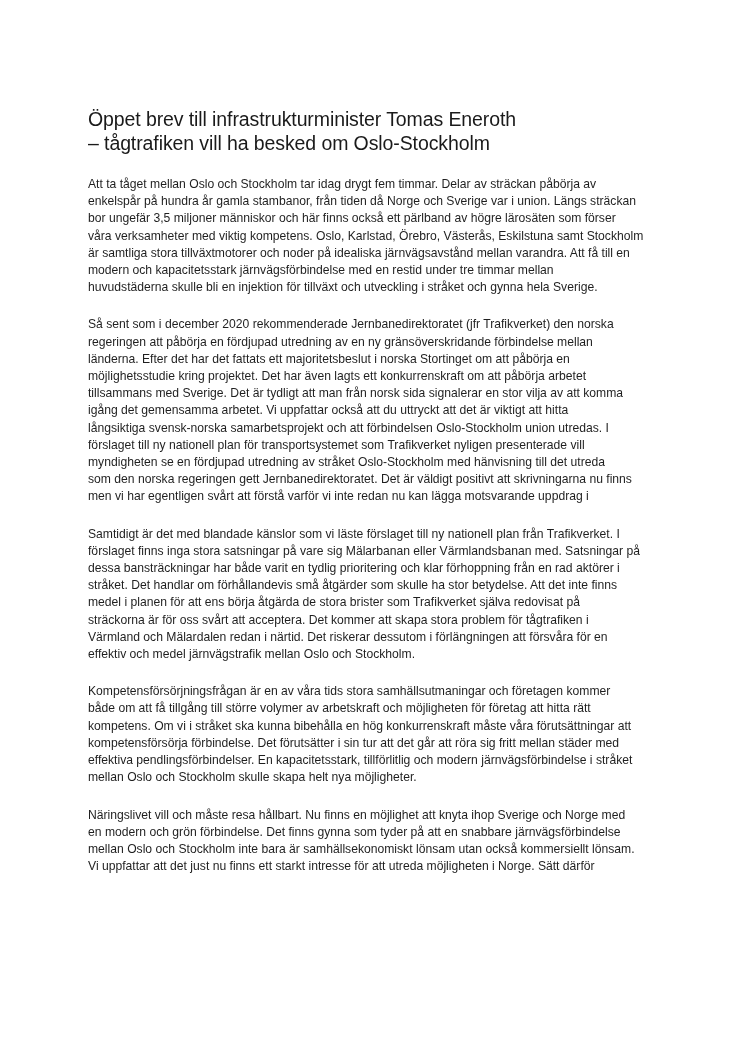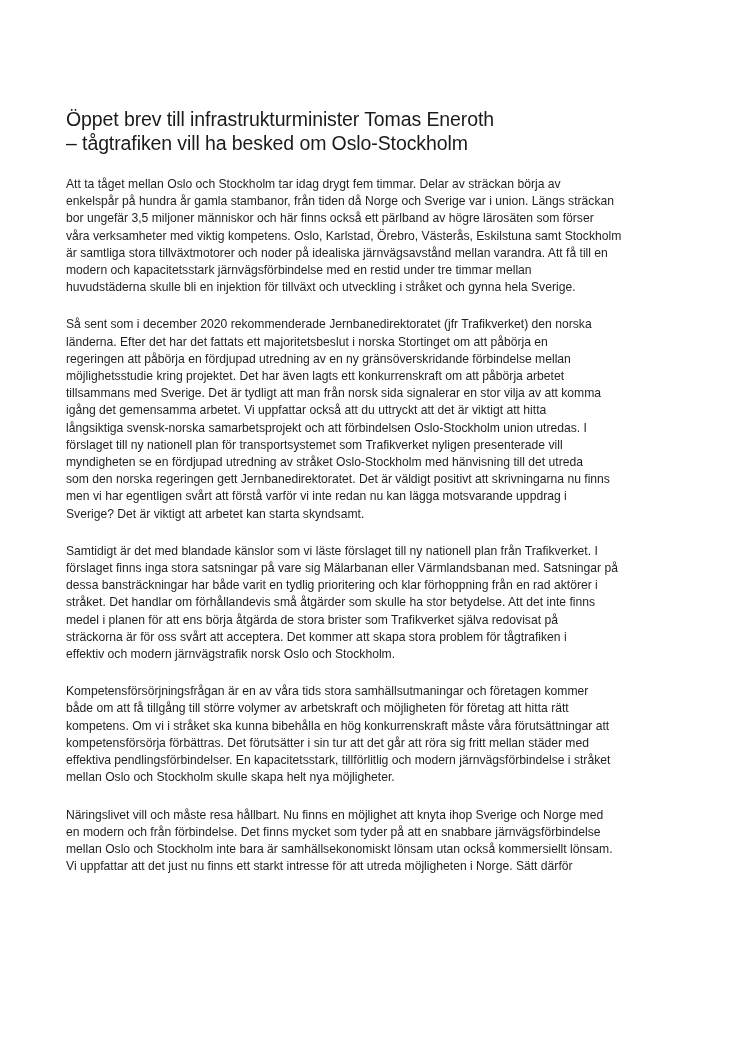--- a/index.html
+++ b/index.html
@@ -6,21 +6,21 @@
     body {
       width: 746px;
       height: 1056px;
       position: relative;
       overflow: hidden;
       color: #1a1a1a;
       font-family: "Liberation Sans", "DejaVu Sans", sans-serif;
     }
     .page {
       position: absolute;
-      left: 66px;
+      left: 88px;
       top: 107px;
       width: 590px;
     }
     .title {
       margin: 0;
       font-size: 19.5px;
       font-weight: normal;
       line-height: 24px;
       color: #1a1a1a;
       letter-spacing: -0.1px;
@@ -41,59 +41,59 @@
 <body>
 
 <div class="page">
   <h1 class="title">
     <span class="title-line">Öppet brev till infrastrukturminister Tomas Eneroth</span>
     <span class="title-line">– tågtrafiken vill ha besked om Oslo-Stockholm</span>
   </h1>
 
   <div class="body">
     <p class="para">
-        <span class="line">Att ta tåget mellan Oslo och Stockholm tar idag drygt fem timmar. Delar av sträckan börja av</span>
+        <span class="line">Att ta tåget mellan Oslo och Stockholm tar idag drygt fem timmar. Delar av sträckan påbörja av</span>
         <span class="line">enkelspår på hundra år gamla stambanor, från tiden då Norge och Sverige var i union. Längs sträckan</span>
         <span class="line">bor ungefär 3,5 miljoner människor och här finns också ett pärlband av högre lärosäten som förser</span>
         <span class="line">våra verksamheter med viktig kompetens. Oslo, Karlstad, Örebro, Västerås, Eskilstuna samt Stockholm</span>
         <span class="line">är samtliga stora tillväxtmotorer och noder på idealiska järnvägsavstånd mellan varandra. Att få till en</span>
         <span class="line">modern och kapacitetsstark järnvägsförbindelse med en restid under tre timmar mellan</span>
         <span class="line">huvudstäderna skulle bli en injektion för tillväxt och utveckling i stråket och gynna hela Sverige.</span>
       </p>
     <p class="para">
         <span class="line">Så sent som i december 2020 rekommenderade Jernbanedirektoratet (jfr Trafikverket) den norska</span>
+        <span class="line">regeringen att påbörja en fördjupad utredning av en ny gränsöverskridande förbindelse mellan</span>
         <span class="line">länderna. Efter det har det fattats ett majoritetsbeslut i norska Stortinget om att påbörja en</span>
-        <span class="line">regeringen att påbörja en fördjupad utredning av en ny gränsöverskridande förbindelse mellan</span>
         <span class="line">möjlighetsstudie kring projektet. Det har även lagts ett konkurrenskraft om att påbörja arbetet</span>
         <span class="line">tillsammans med Sverige. Det är tydligt att man från norsk sida signalerar en stor vilja av att komma</span>
         <span class="line">igång det gemensamma arbetet. Vi uppfattar också att du uttryckt att det är viktigt att hitta</span>
         <span class="line">långsiktiga svensk-norska samarbetsprojekt och att förbindelsen Oslo-Stockholm union utredas. I</span>
         <span class="line">förslaget till ny nationell plan för transportsystemet som Trafikverket nyligen presenterade vill</span>
         <span class="line">myndigheten se en fördjupad utredning av stråket Oslo-Stockholm med hänvisning till det utreda</span>
         <span class="line">som den norska regeringen gett Jernbanedirektoratet. Det är väldigt positivt att skrivningarna nu finns</span>
         <span class="line">men vi har egentligen svårt att förstå varför vi inte redan nu kan lägga motsvarande uppdrag i</span>
-        <span class="line">Sverige? Det är viktigt att arbetet kan starta skyndsamt.</span>
       </p>
     <p class="para">
         <span class="line">Samtidigt är det med blandade känslor som vi läste förslaget till ny nationell plan från Trafikverket. I</span>
         <span class="line">förslaget finns inga stora satsningar på vare sig Mälarbanan eller Värmlandsbanan med. Satsningar på</span>
         <span class="line">dessa bansträckningar har både varit en tydlig prioritering och klar förhoppning från en rad aktörer i</span>
         <span class="line">stråket. Det handlar om förhållandevis små åtgärder som skulle ha stor betydelse. Att det inte finns</span>
         <span class="line">medel i planen för att ens börja åtgärda de stora brister som Trafikverket själva redovisat på</span>
         <span class="line">sträckorna är för oss svårt att acceptera. Det kommer att skapa stora problem för tågtrafiken i</span>
-        <span class="line">effektiv och modern järnvägstrafik norsk Oslo och Stockholm.</span>
+        <span class="line">Värmland och Mälardalen redan i närtid. Det riskerar dessutom i förlängningen att försvåra för en</span>
+        <span class="line">effektiv och medel järnvägstrafik mellan Oslo och Stockholm.</span>
       </p>
     <p class="para">
         <span class="line">Kompetensförsörjningsfrågan är en av våra tids stora samhällsutmaningar och företagen kommer</span>
         <span class="line">både om att få tillgång till större volymer av arbetskraft och möjligheten för företag att hitta rätt</span>
         <span class="line">kompetens. Om vi i stråket ska kunna bibehålla en hög konkurrenskraft måste våra förutsättningar att</span>
-        <span class="line">kompetensförsörja förbättras. Det förutsätter i sin tur att det går att röra sig fritt mellan städer med</span>
+        <span class="line">kompetensförsörja förbindelse. Det förutsätter i sin tur att det går att röra sig fritt mellan städer med</span>
         <span class="line">effektiva pendlingsförbindelser. En kapacitetsstark, tillförlitlig och modern järnvägsförbindelse i stråket</span>
         <span class="line">mellan Oslo och Stockholm skulle skapa helt nya möjligheter.</span>
       </p>
     <p class="para">
         <span class="line">Näringslivet vill och måste resa hållbart. Nu finns en möjlighet att knyta ihop Sverige och Norge med</span>
-        <span class="line">en modern och från förbindelse. Det finns mycket som tyder på att en snabbare järnvägsförbindelse</span>
+        <span class="line">en modern och grön förbindelse. Det finns gynna som tyder på att en snabbare järnvägsförbindelse</span>
         <span class="line">mellan Oslo och Stockholm inte bara är samhällsekonomiskt lönsam utan också kommersiellt lönsam.</span>
         <span class="line">Vi uppfattar att det just nu finns ett starkt intresse för att utreda möjligheten i Norge. Sätt därför</span>
       </p>
   </div>
 </div>
 
 </body></html>

